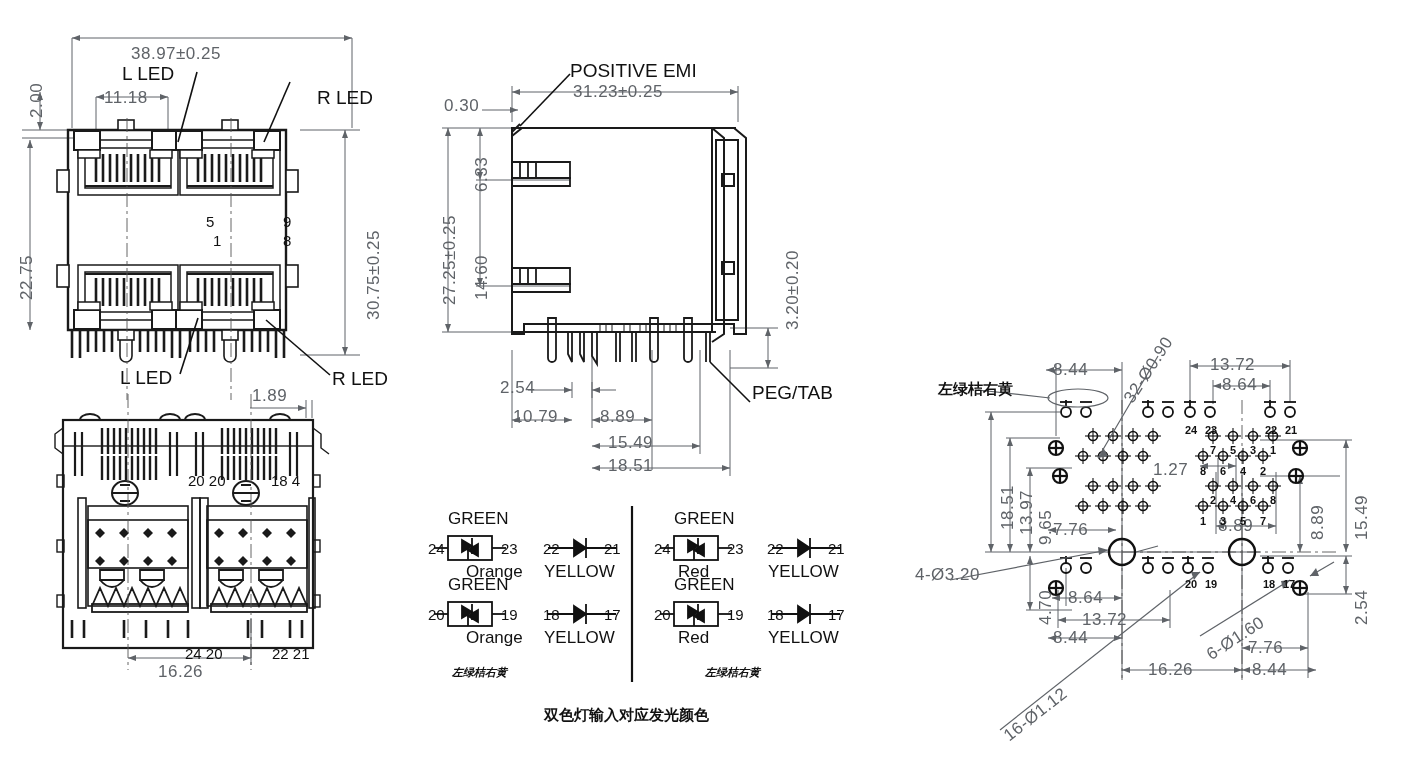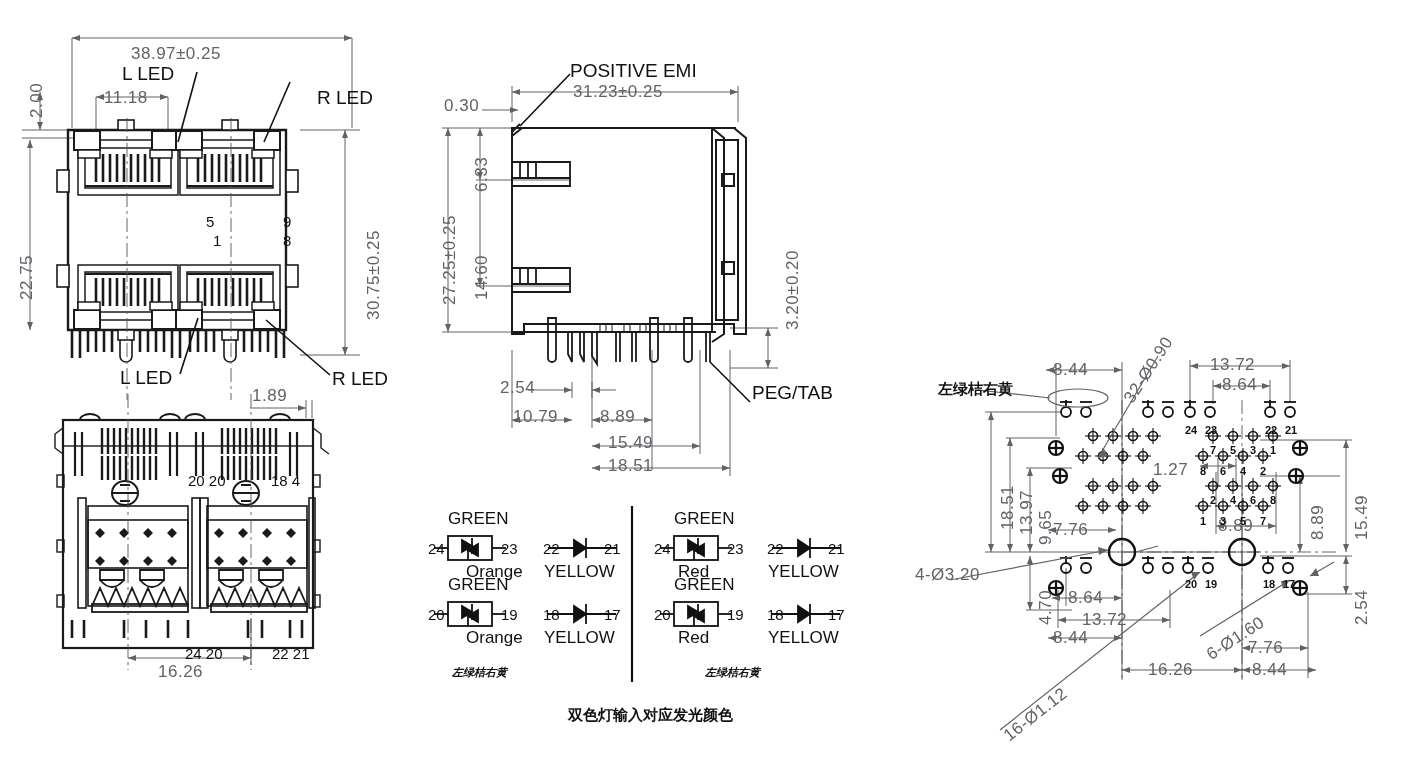--- a/index.html
+++ b/index.html
@@ -651,21 +651,21 @@
 <div class="pin" style="left:654px;top:606px">20</div>
 <div class="pin" style="left:727px;top:606px">19</div>
 <div class="lbl" style="left:678px;top:628px;font-size:17px">Red</div>
 
 <div class="pin" style="left:767px;top:606px">18</div>
 <div class="pin" style="left:828px;top:606px">17</div>
 <div class="lbl" style="left:768px;top:628px;font-size:17px">YELLOW</div>
 
 <div class="cn" style="left:452px;top:665px">左绿桔右黄</div>
 <div class="cn" style="left:705px;top:665px">左绿桔右黄</div>
-<div class="cnb" style="left:568px;top:706px">双色灯输入对应发光颜色</div>
+<div class="cnb" style="left:544px;top:706px">双色灯输入对应发光颜色</div>
 
 <svg style="left:900px;top:340px;width:504px;height:420px" viewBox="0 0 504 420">
 
   <g fill="none" stroke="#5f6368" stroke-width="1">
 
     <line x1="146" y1="30" x2="222" y2="30"></line>
     <path d="M146 30 l8 -3 v6 z" fill="#5f6368" stroke="none"></path>
     <path d="M222 30 l-8 -3 v6 z" fill="#5f6368" stroke="none"></path>
     <line x1="156" y1="24" x2="156" y2="96"></line>
     <line x1="222" y1="22" x2="222" y2="108"></line>

